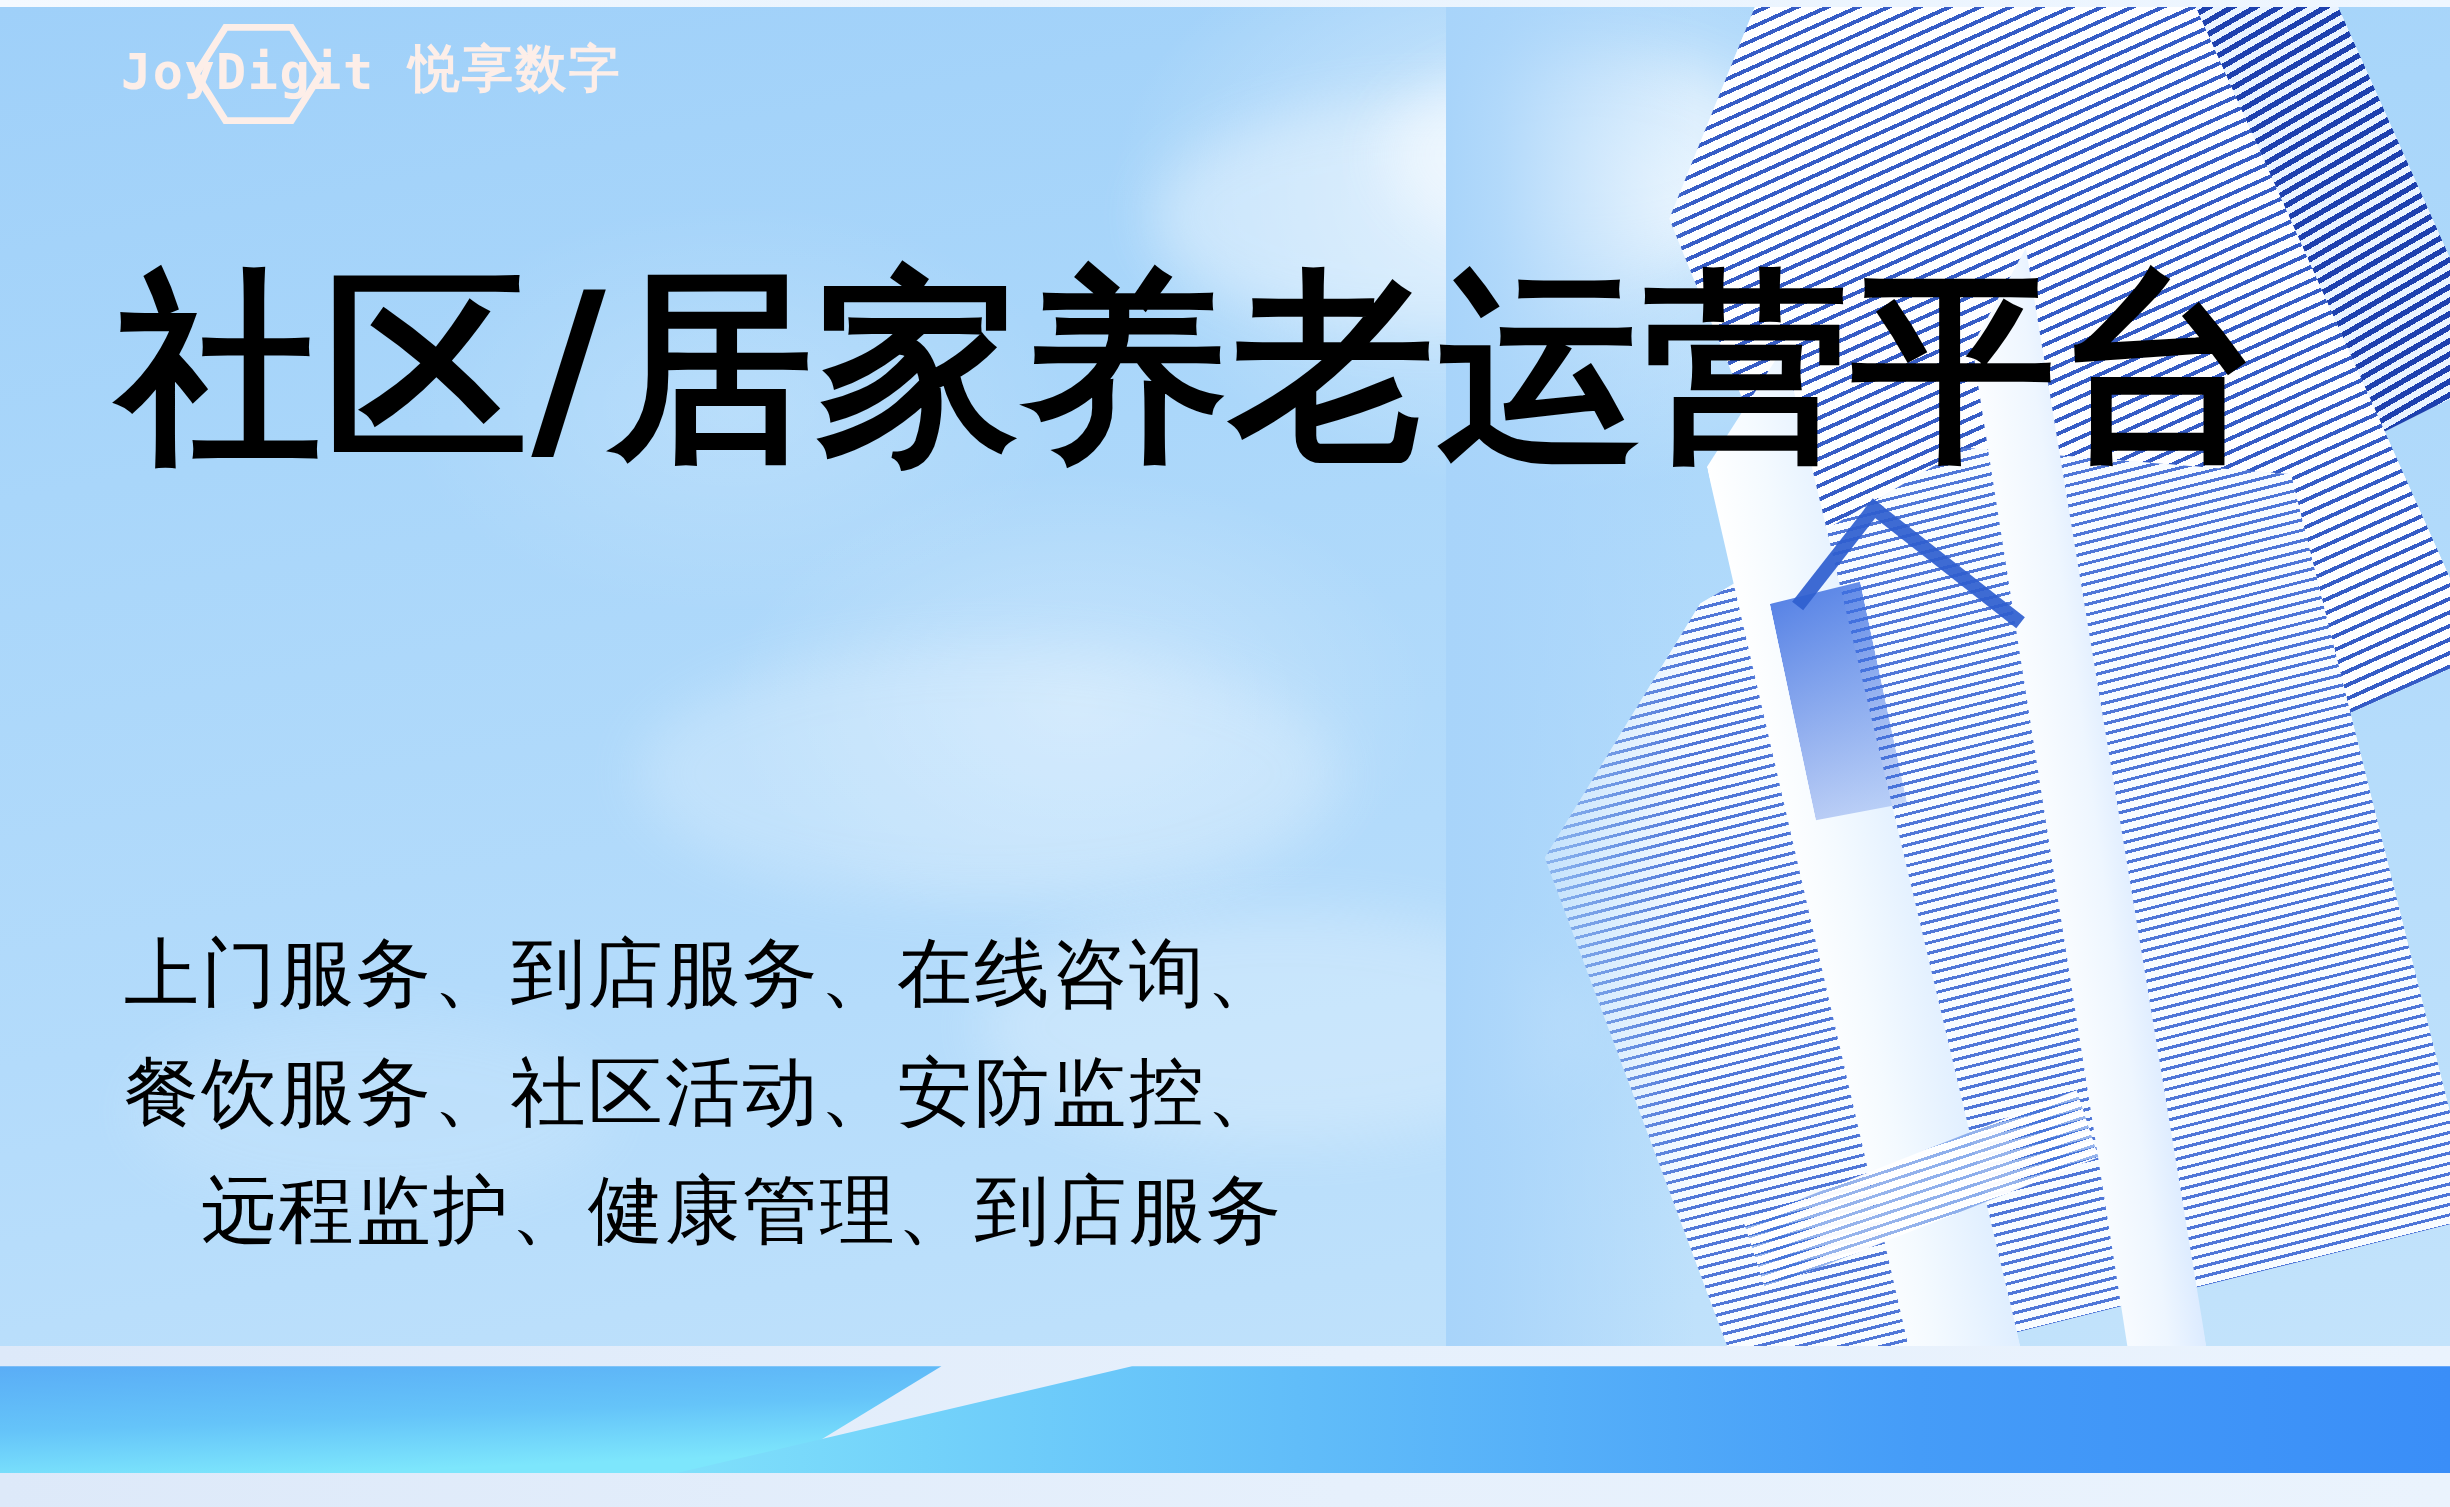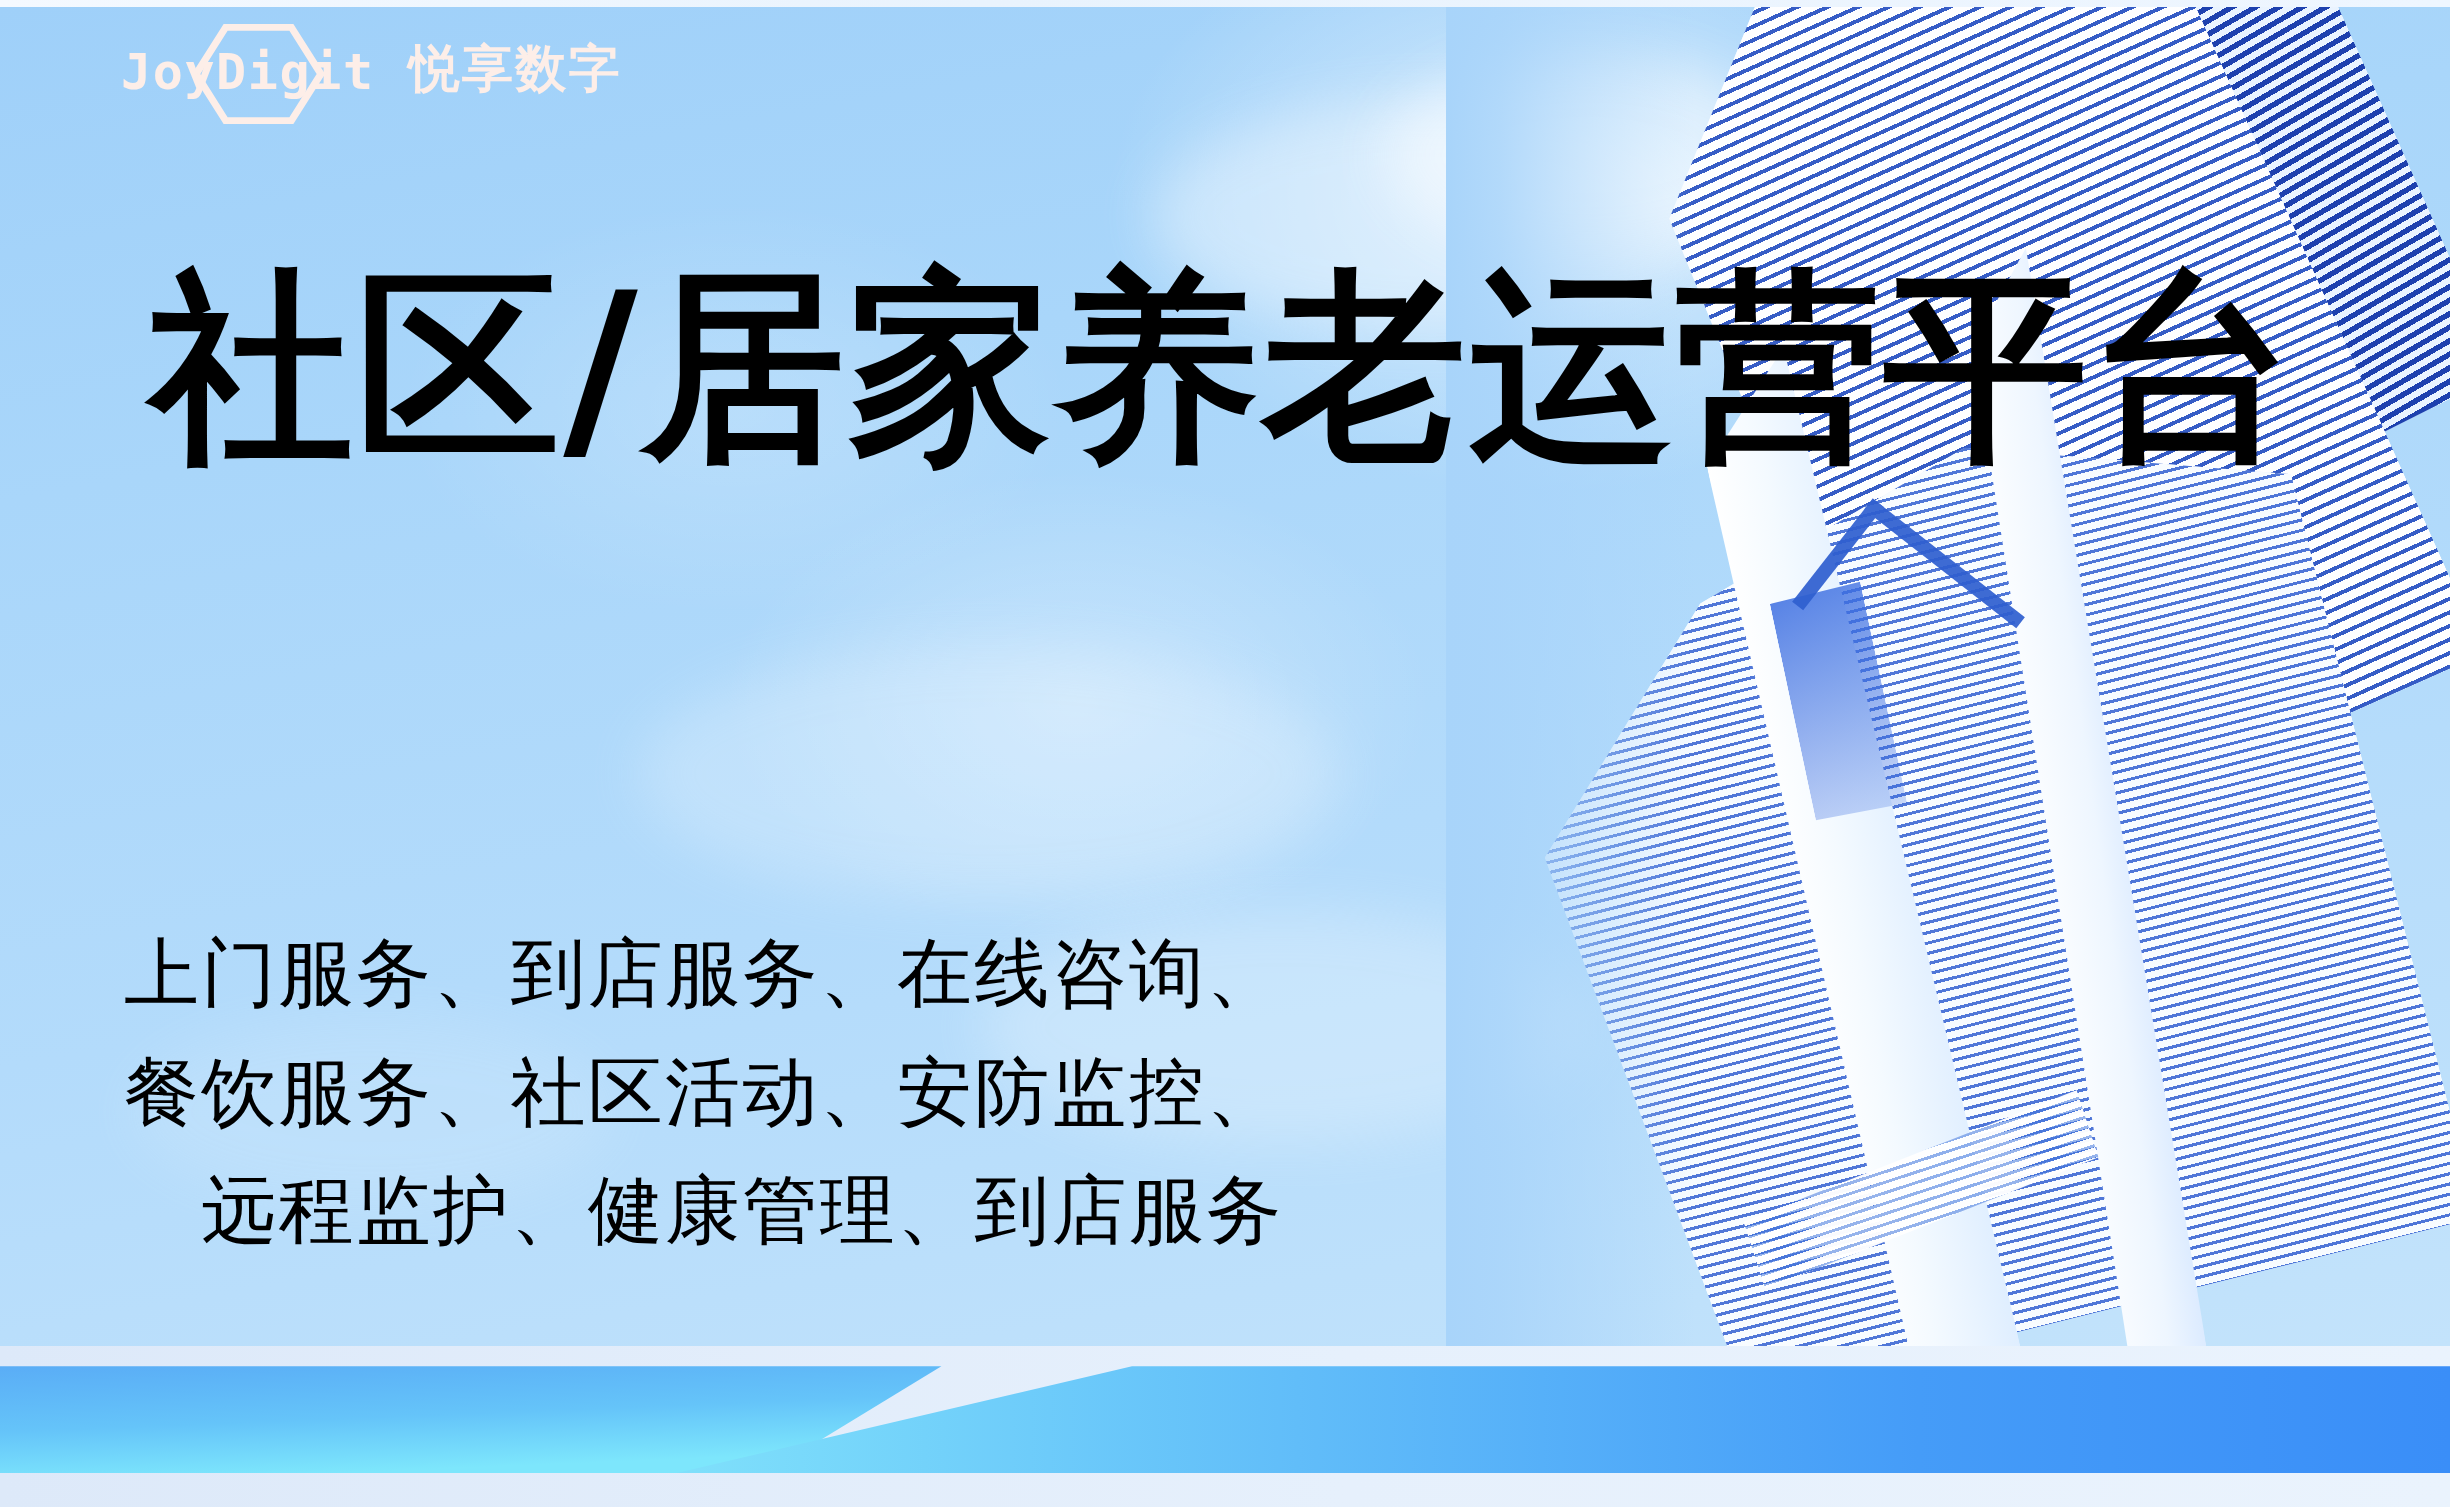--- a/index.html
+++ b/index.html
@@ -206,21 +206,20 @@
     position: absolute;
     left: 117px; top: 259px;
     z-index: 20;
     font-family: "DejaVu Sans", "Liberation Sans", sans-serif;
     font-size: 204px;
     font-weight: 700;
     color: #000000;
     letter-spacing: 3.1px;
     line-height: 1.07;
     white-space: nowrap;
-    margin-left: 32px;
   }
   .subhead {
     position: absolute;
     left: 148px; top: 770px;
     z-index: 20;
     font-family: "DejaVu Sans", "Liberation Sans", sans-serif;
     font-size: 75px;
     font-weight: 700;
     color: #1458a8;
     letter-spacing: 4.7px;

